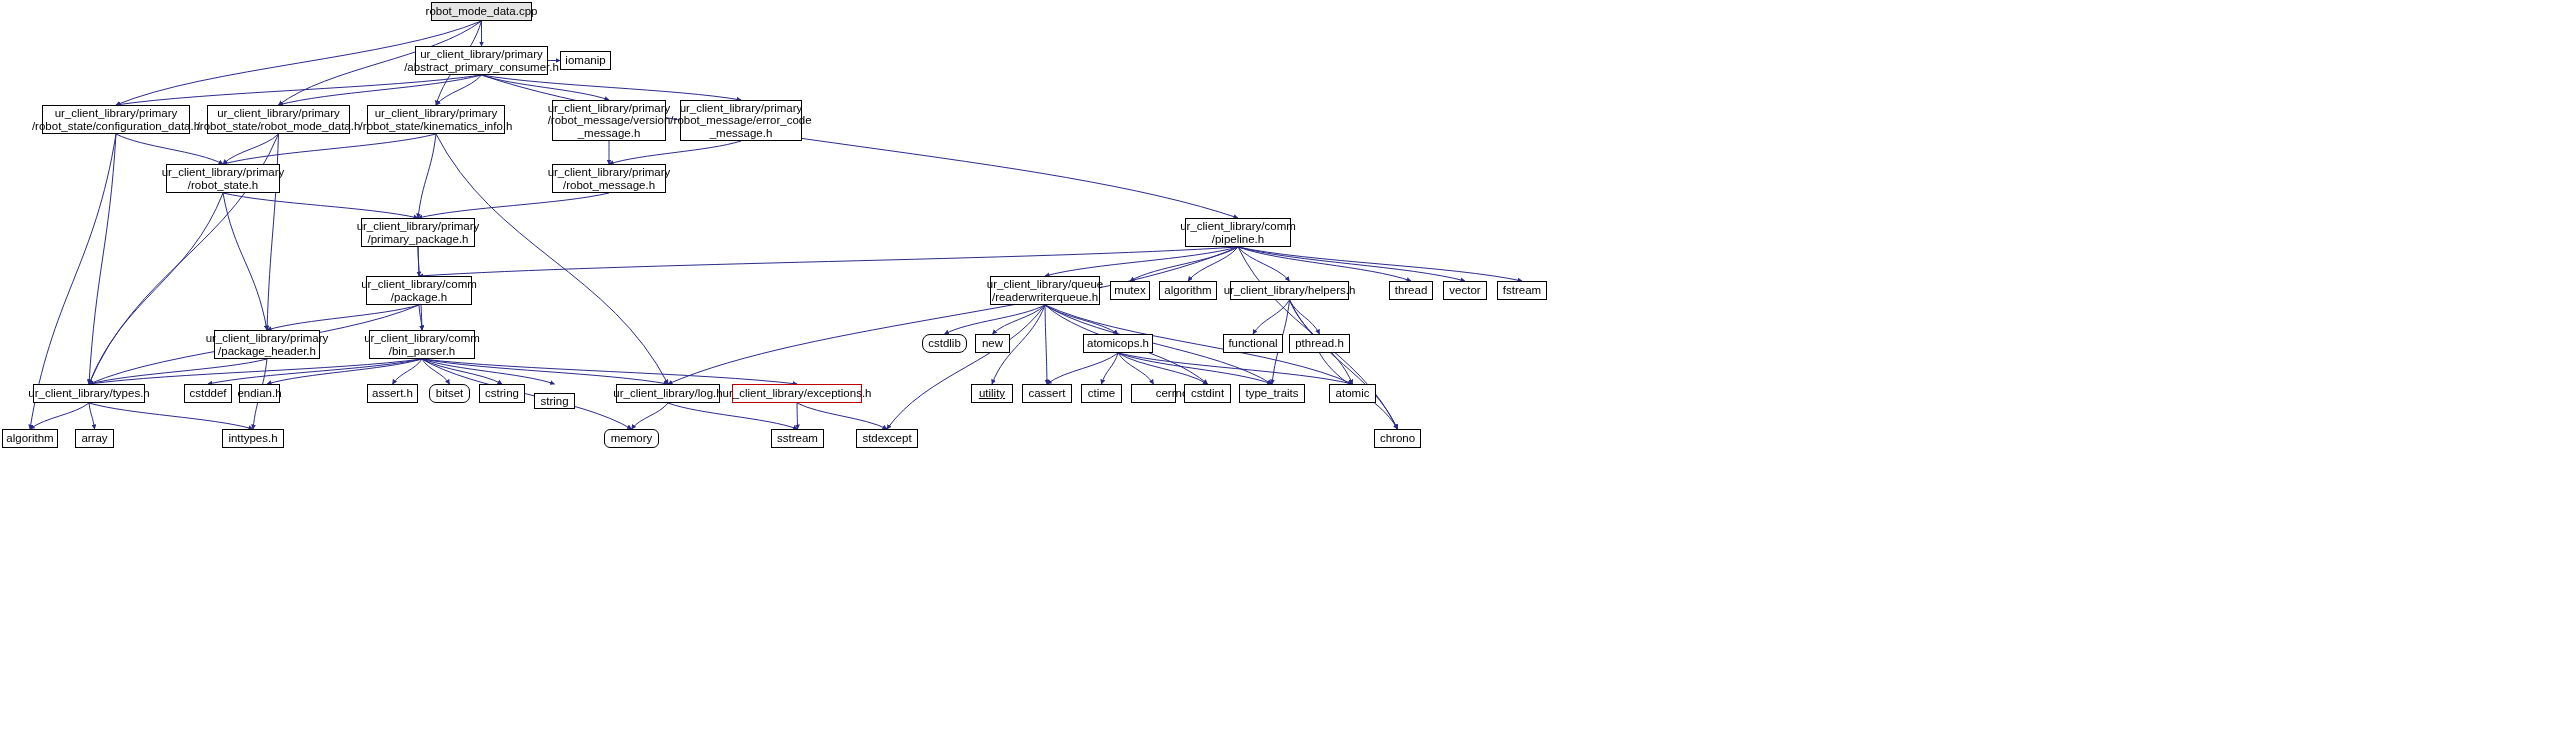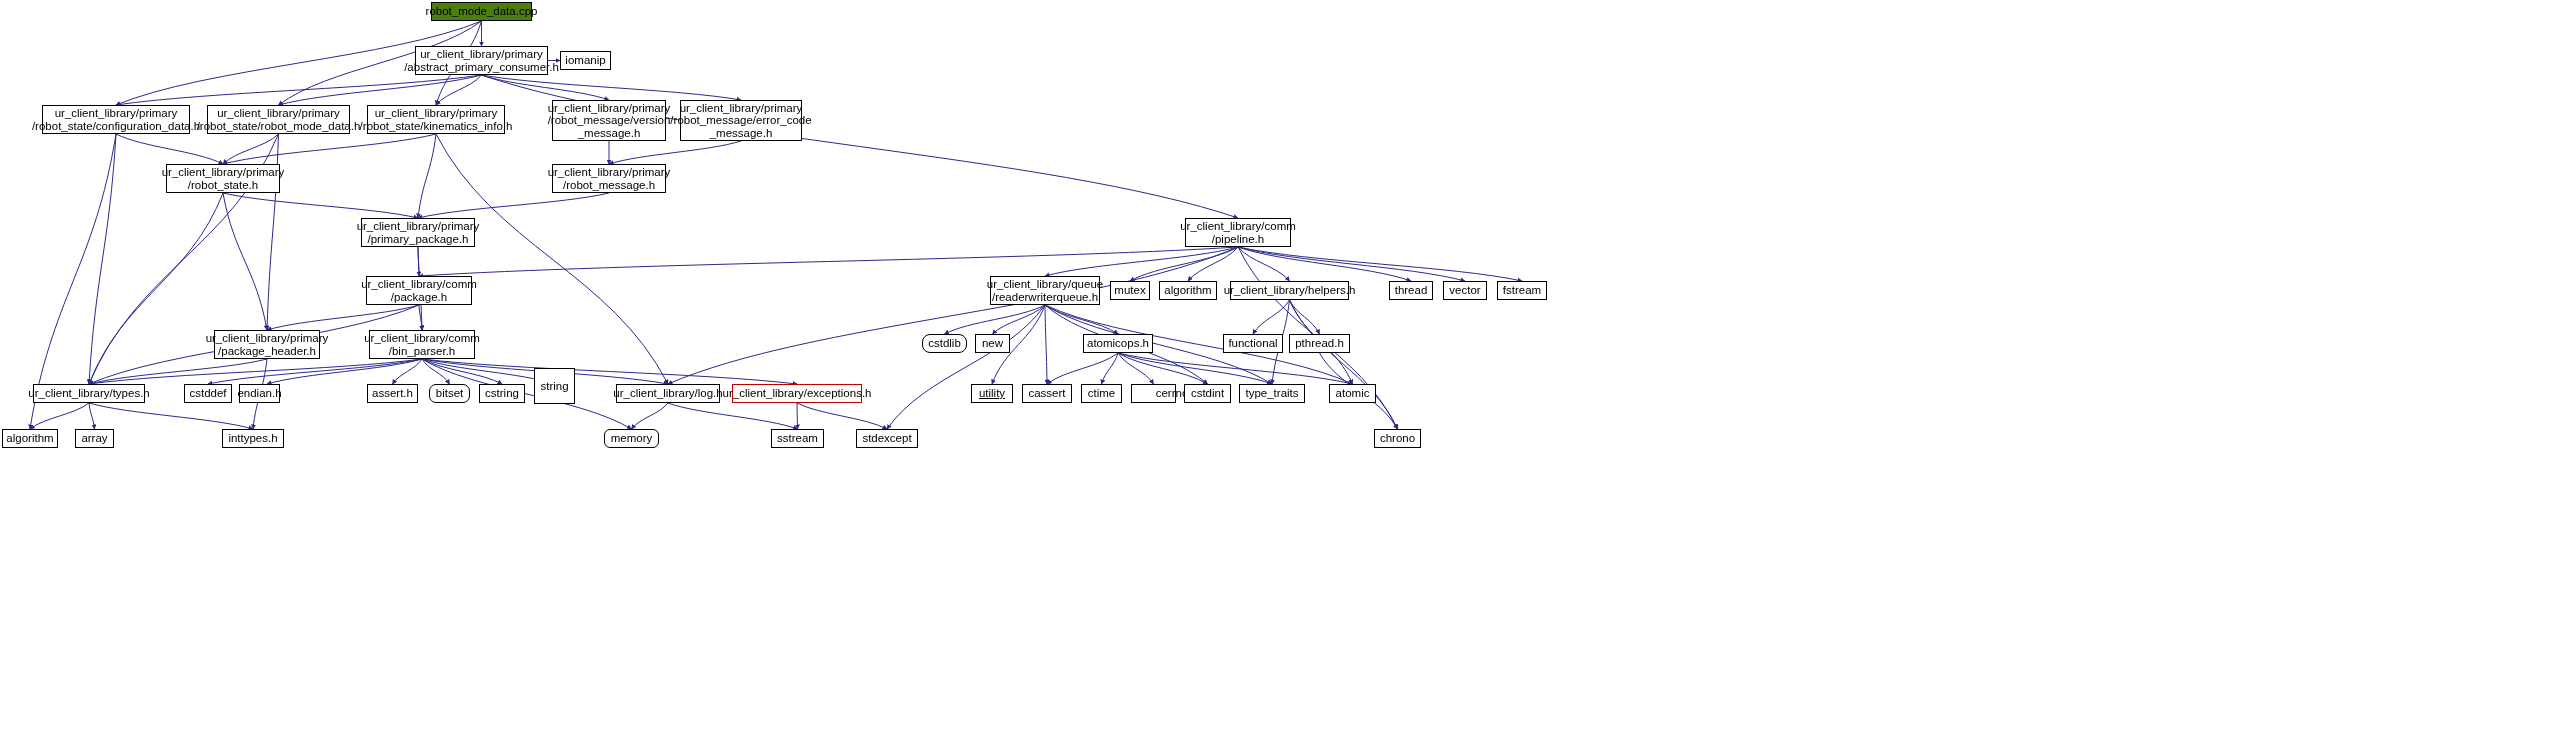--- a/index.html
+++ b/index.html
@@ -2,21 +2,21 @@
 <html><head>
 <meta charset="utf-8">
 <style>
   html,body{margin:0;padding:0;background:#ffffff;}
   #stage{position:relative;width:2562px;height:737px;background:#ffffff;
          font-family:"Liberation Sans", sans-serif;overflow:hidden;}
   .node{position:absolute;box-sizing:border-box;border:1px solid #000000;
         background:#ffffff;color:#000000;font-size:11.5px;line-height:12.5px;
         display:flex;align-items:center;justify-content:center;text-align:center;
         white-space:pre;}
-  .node.root{background:#4d7c0f;border-color:#000000;}
+  .node.root{background:#e5e5e5;border-color:#000000;}
   .node.err{border-color:#c00000;}
   svg.edges{position:absolute;left:0;top:0;width:2562px;height:737px;pointer-events:none;}
 </style>
 </head>
 <body>
 
 <div id="stage">
   <svg class="edges" xmlns="http://www.w3.org/2000/svg">
     <defs>
       <marker id="arr" viewBox="0 0 10 10" refX="9" refY="5" markerWidth="5" markerHeight="5" orient="auto-start-reverse">
@@ -149,21 +149,21 @@
     <div class="node" style="left: 975px; top: 334px; width: 35px; height: 19px;">new</div>
     <div class="node" style="left: 1083px; top: 334px; width: 70px; height: 19px;">atomicops.h</div>
     <div class="node" style="left: 1223px; top: 334px; width: 60px; height: 19px;">functional</div>
     <div class="node" style="left: 1289px; top: 334px; width: 61px; height: 19px;">pthread.h</div>
     <div class="node" style="left: 33px; top: 384px; width: 112px; height: 19px;">ur_client_library/types.h</div>
     <div class="node" style="left: 184px; top: 384px; width: 48px; height: 19px;">cstddef</div>
     <div class="node" style="left: 239px; top: 384px; width: 41px; height: 19px;">endian.h</div>
     <div class="node" style="left: 367px; top: 384px; width: 51px; height: 19px;">assert.h</div>
     <div class="node" style="left: 429px; top: 384px; width: 41px; height: 19px; border-radius: 7px;">bitset</div>
     <div class="node" style="left: 479px; top: 384px; width: 46px; height: 19px;">cstring</div>
-    <div class="node" style="left: 534px; top: 368px; width: 41px; height: 36px;">string</div>
+    <div class="node" style="left: 534px; top: 393px; width: 41px; height: 16px;">string</div>
     <div class="node" style="left: 616px; top: 384px; width: 104px; height: 19px;">ur_client_library/log.h</div>
     <div class="node err" style="left: 732px; top: 384px; width: 130px; height: 19px;">ur_client_library/exceptions.h</div>
     <div class="node" style="left: 971px; top: 384px; width: 42px; height: 19px; text-decoration: underline;">utility</div>
     <div class="node" style="left: 1022px; top: 384px; width: 50px; height: 19px;">cassert</div>
     <div class="node" style="left: 1081px; top: 384px; width: 41px; height: 19px;">ctime</div>
     <div class="node" style="left: 1131px; top: 384px; width: 45px; height: 19px; padding-left: 37px;">cerrno</div>
     <div class="node" style="left: 1184px; top: 384px; width: 47px; height: 19px;">cstdint</div>
     <div class="node" style="left: 1239px; top: 384px; width: 66px; height: 19px;">type_traits</div>
     <div class="node" style="left: 1329px; top: 384px; width: 47px; height: 19px;">atomic</div>
     <div class="node" style="left: 2px; top: 429px; width: 56px; height: 19px;">algorithm</div>

